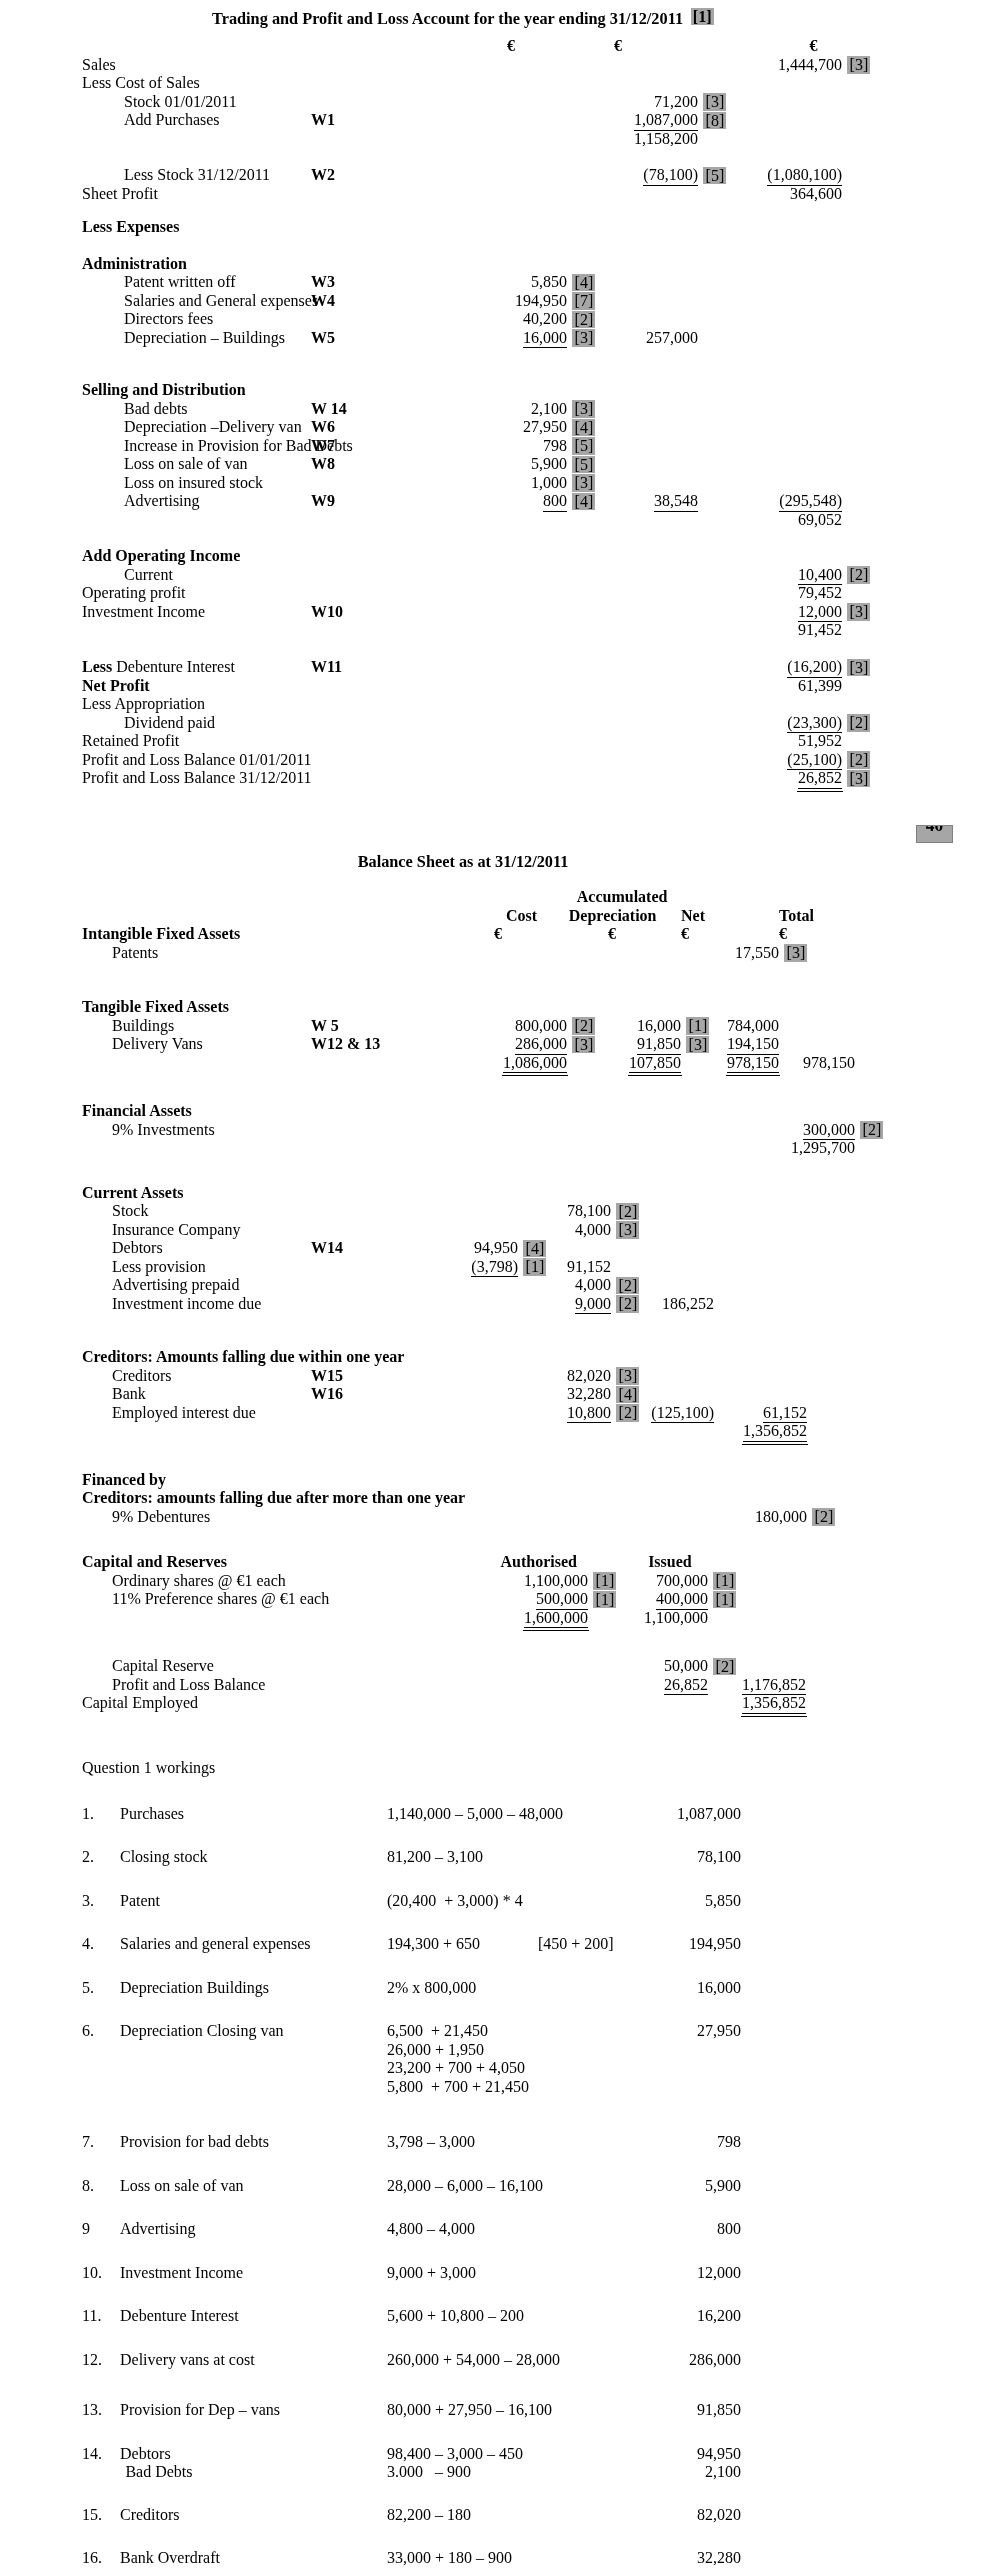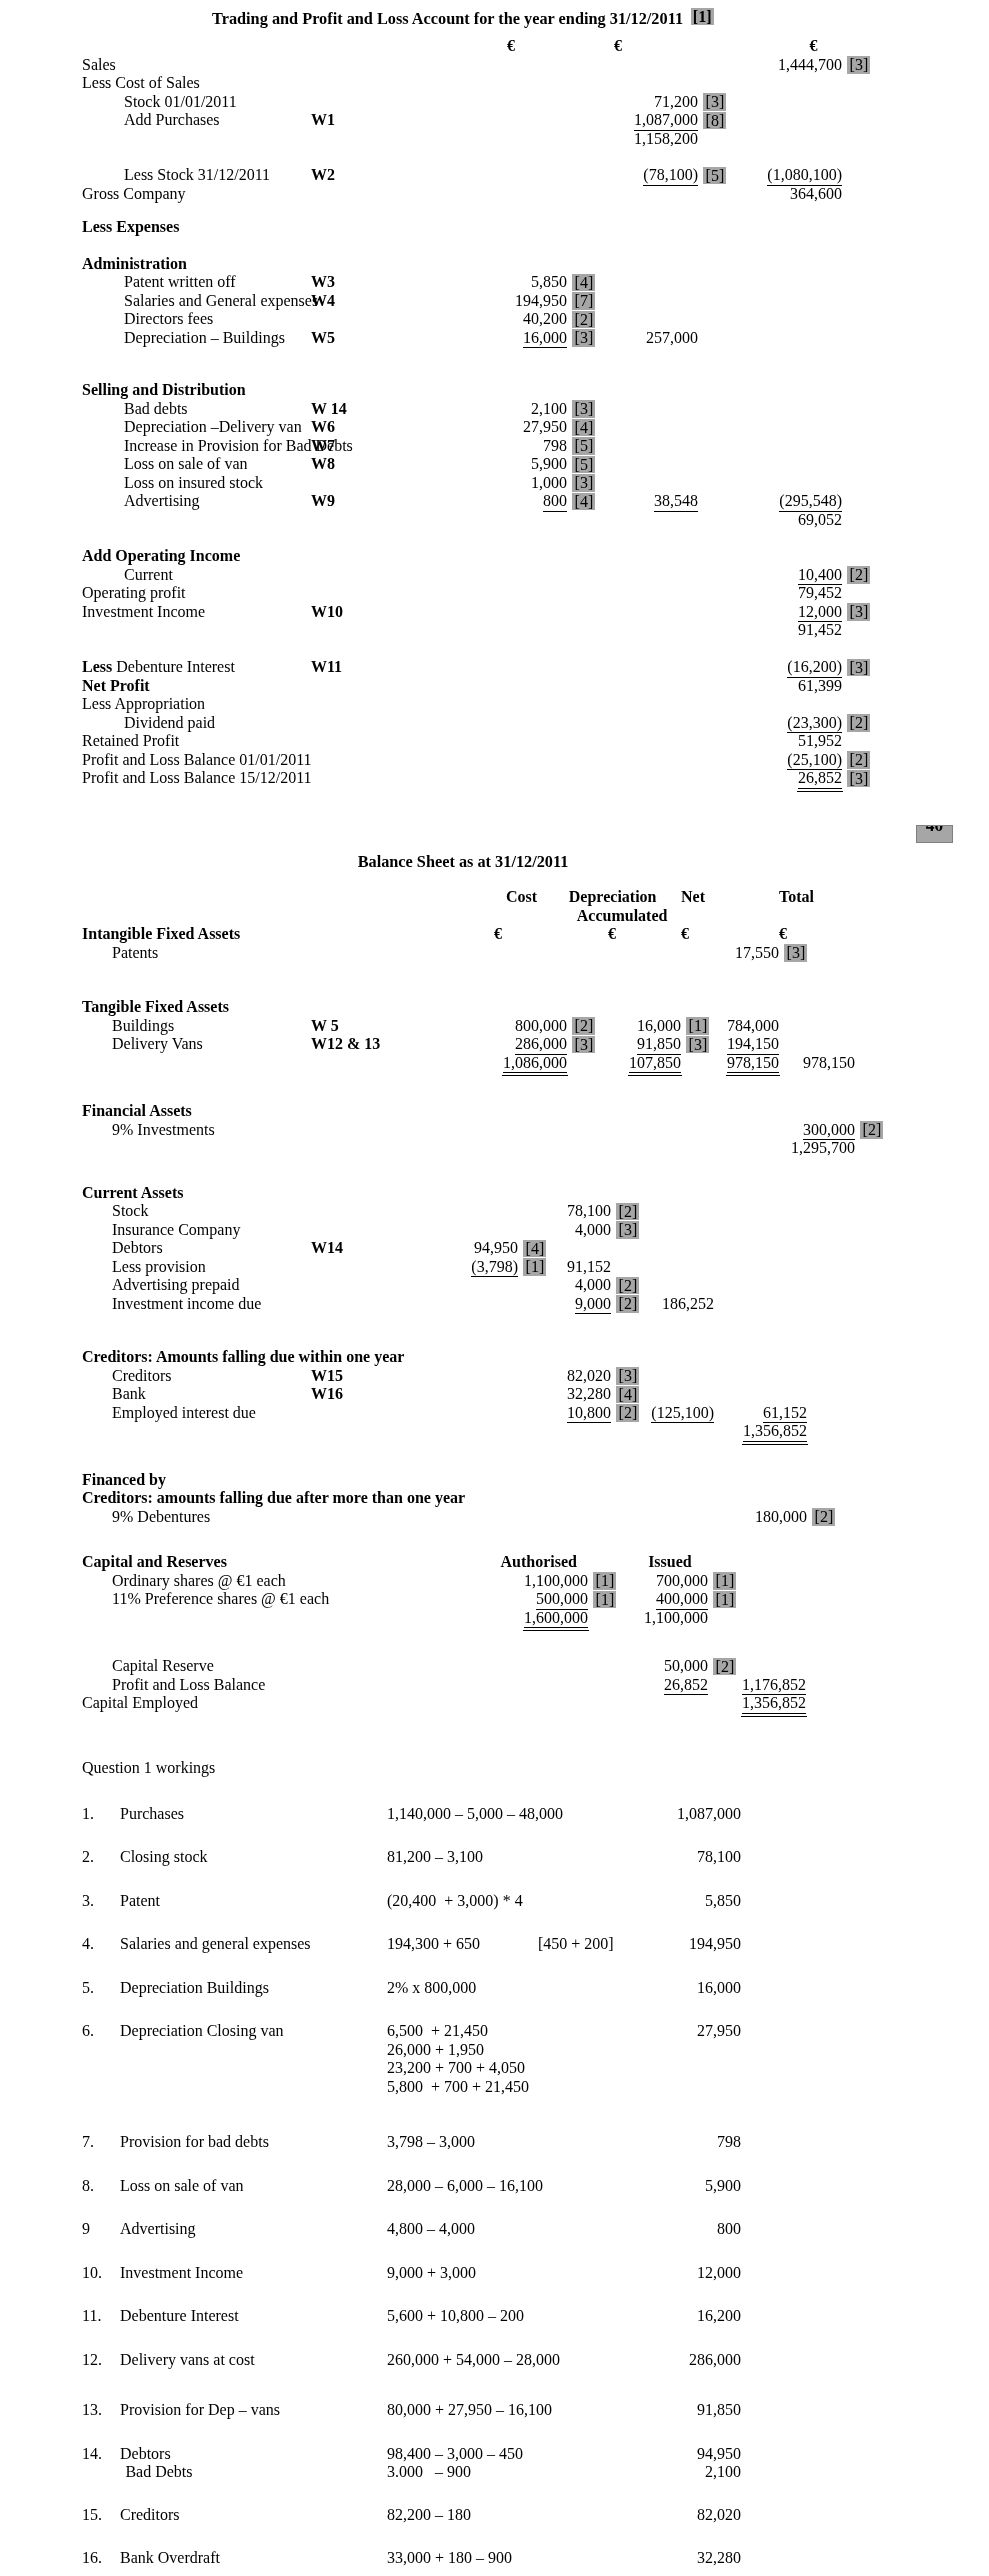--- a/index.html
+++ b/index.html
@@ -90,21 +90,21 @@
       </div>
       <div class="sp" style="height: 18px;"></div>
       <div class="r g-pl">
         <div class="c lbl" style="padding-left: 42px;">Less Stock 31/12/2011</div>
         <div class="c wref">W2</div>
         <div class="c ncell"></div>
         <div class="c ncell"><span class="num us">(78,100)</span><span class="mk">[5]</span></div>
         <div class="c ncell"><span class="num us">(1,080,100)</span></div>
       </div>
       <div class="r g-pl">
-        <div class="c lbl">Gross Company</div>
+        <div class="c lbl">Sheet Profit</div>
         <div class="c wref"></div>
         <div class="c ncell"></div>
         <div class="c ncell"></div>
         <div class="c ncell"><span class="num">364,600</span></div>
       </div>
       <div class="sp" style="height: 15.2px;"></div>
       <div class="r g-pl">
         <div class="c lbl b">Less Expenses</div>
         <div class="c wref"></div>
         <div class="c ncell"></div>
@@ -277,50 +277,50 @@
         <div class="c ncell"><span class="num">51,952</span></div>
       </div>
       <div class="r g-pl">
         <div class="c lbl">Profit and Loss Balance 01/01/2011</div>
         <div class="c wref"></div>
         <div class="c ncell"></div>
         <div class="c ncell"></div>
         <div class="c ncell"><span class="num us">(25,100)</span><span class="mk">[2]</span></div>
       </div>
       <div class="r g-pl">
-        <div class="c lbl">Profit and Loss Balance 15/12/2011</div>
+        <div class="c lbl">Profit and Loss Balance 31/12/2011</div>
         <div class="c wref"></div>
         <div class="c ncell"></div>
         <div class="c ncell"></div>
         <div class="c ncell"><span class="num ud">26,852</span><span class="mk">[3]</span></div>
       </div>
     </div>
   <div class="badge-sp">
     <div class="clipbox">
         <span>40</span>
       </div>
   </div>
   <div class="h1">Balance Sheet as at 31/12/2011</div>
   <div id="bs-body">
       <div class="sp" style="height: 16.3px;"></div>
       <div class="r g-bs">
         <div class="c lbl"></div>
         <div class="c wref"></div>
+        <div class="c ncell"></div>
+        <div class="c ncell" style="padding-right: 13.6px;"><span class="num b">Accumulated</span></div>
+        <div class="c ncell"></div>
+        <div class="c ncell"></div>
+      </div>
+      <div class="r g-bs">
+        <div class="c lbl"></div>
+        <div class="c wref"></div>
         <div class="c ncell" style="padding-right: 30px;"><span class="num b">Cost</span></div>
         <div class="c ncell" style="padding-right: 24.5px;"><span class="num b">Depreciation</span></div>
         <div class="c ncell" style="padding-right: 87px;"><span class="num b">Net</span></div>
         <div class="c ncell" style="padding-right: 65px;"><span class="num b">Total</span></div>
-      </div>
-      <div class="r g-bs">
-        <div class="c lbl"></div>
-        <div class="c wref"></div>
-        <div class="c ncell"></div>
-        <div class="c ncell" style="padding-right: 13.6px;"><span class="num b">Accumulated</span></div>
-        <div class="c ncell"></div>
-        <div class="c ncell"></div>
       </div>
       <div class="r g-bs">
         <div class="c lbl b">Intangible Fixed Assets</div>
         <div class="c wref"></div>
         <div class="c ncell" style="padding-right: 65px;"><span class="num b">€</span></div>
         <div class="c ncell" style="padding-right: 65px;"><span class="num b">€</span></div>
         <div class="c ncell" style="padding-right: 95px;"><span class="num b">€</span></div>
         <div class="c ncell" style="padding-right: 82px;"><span class="num b">€</span></div>
       </div>
       <div class="r g-bs">

